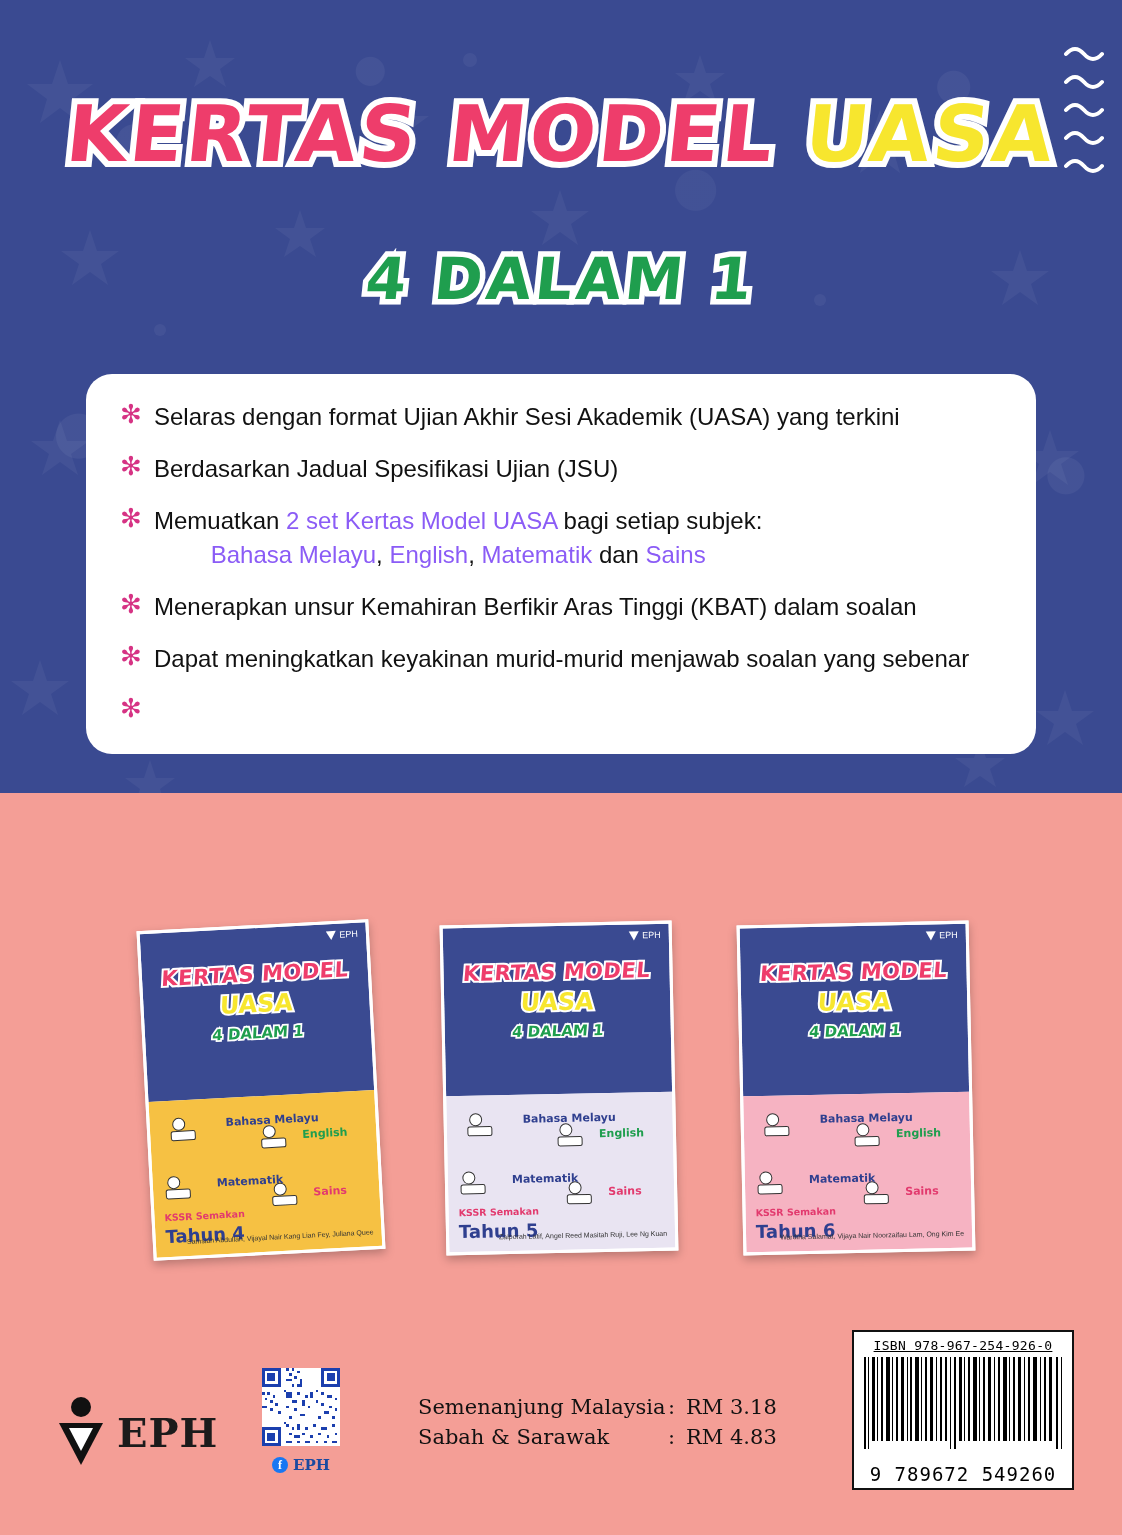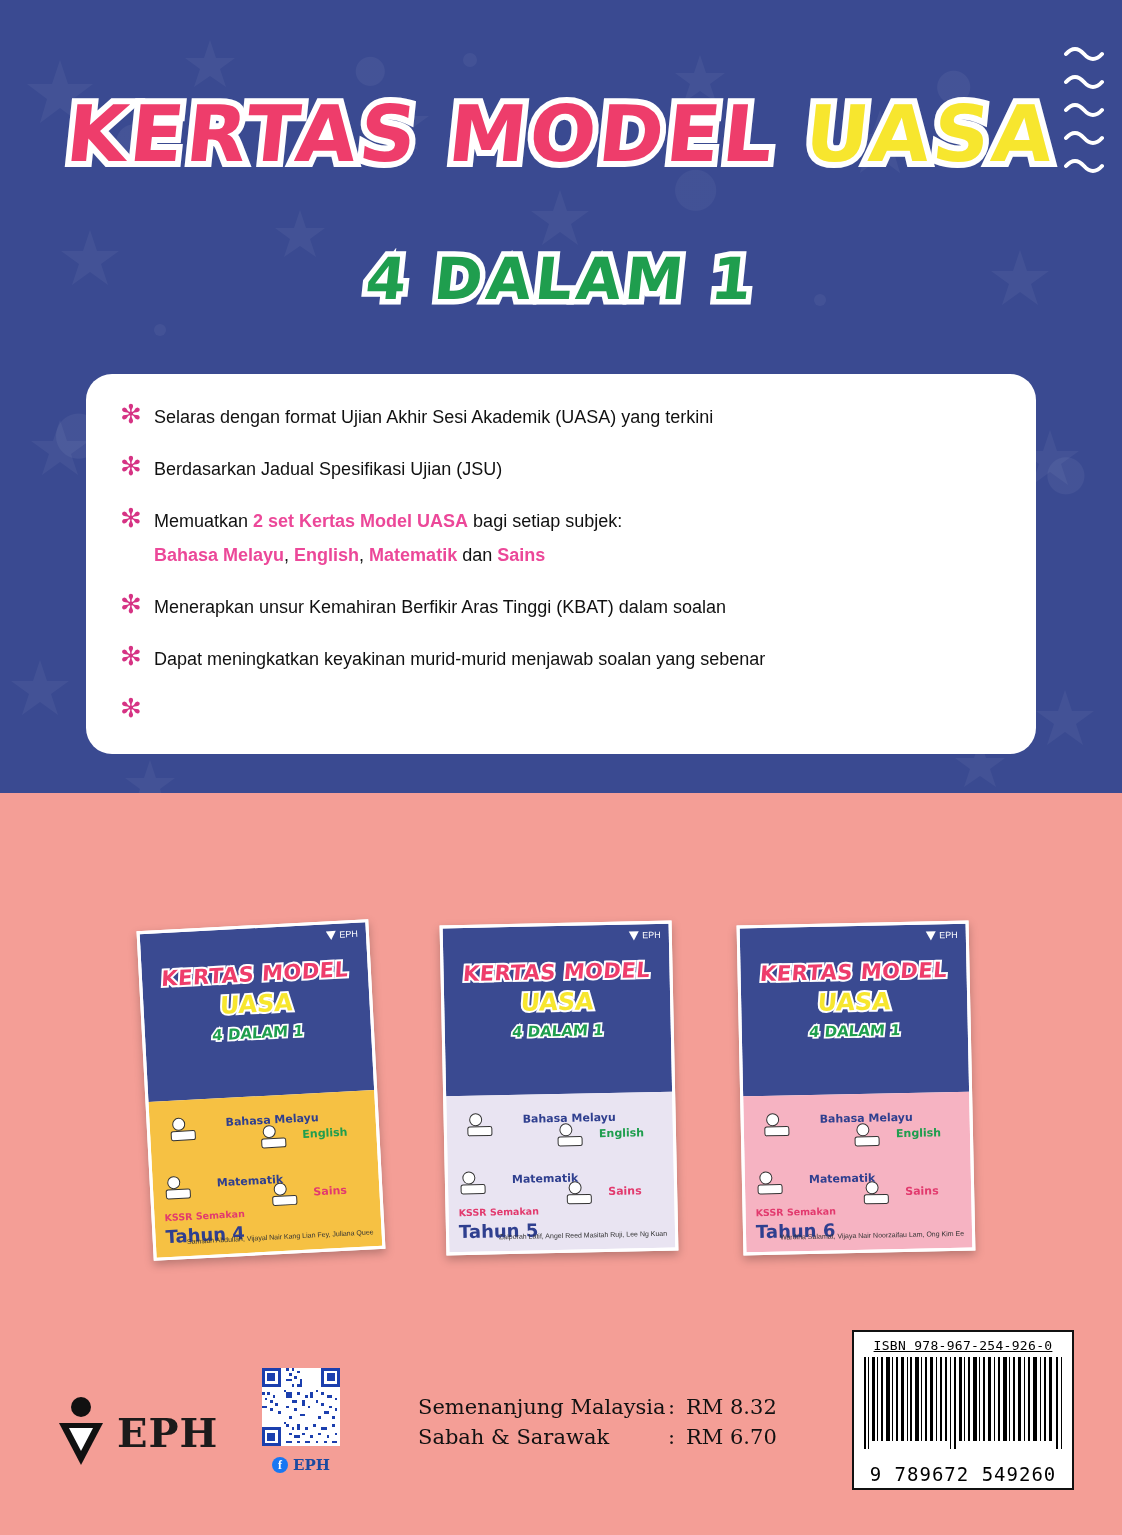--- a/index.html
+++ b/index.html
@@ -90,25 +90,26 @@
   .feat:last-child { margin-bottom: 2px; }
   .aster {
     color: #d63384;
     font-size: 26px;
     line-height: 28px;
     width: 34px;
     flex: 0 0 34px;
     text-align: left;
   }
   .ftext {
-    font-size: 18px;
+    font-size: 24px;
     line-height: 34px;
     color: #111;
-  }
-  .pink { color: #ec4899; font-weight: bold; }
+    text-align: center;
+  }
+  .pink { color: #8b5cf6; font-weight: normal; }
 
   
   .books { position: absolute; left: 0; top: 905px; width: 1122px; height: 390px; }
   .book {
     position: absolute;
     width: 232px; height: 330px;
     background: #fff;
     border: 3px solid #ffffff;
     box-shadow: 0 4px 10px rgba(0,0,0,.25);
     overflow: hidden;
@@ -467,26 +468,26 @@
     <div class="fb">
       <span class="fb-dot">f</span>
       <span>EPH</span>
     </div>
   </div>
 
   <div class="price">
     <div class="row">
       <div class="lbl">Semenanjung Malaysia</div>
       <div class="col">:</div>
-      <div>RM 8.32</div>
+      <div>RM 3.18</div>
     </div>
     <div class="row">
       <div class="lbl">Sabah &amp; Sarawak</div>
       <div class="col">:</div>
-      <div>RM 6.70</div>
+      <div>RM 4.83</div>
     </div>
   </div>
 
   <div class="isbn-box">
     <div class="isbn-text">ISBN 978-967-254-926-0</div>
     <svg class="bars" viewBox="0 0 206 92" preserveAspectRatio="none">
       <g fill="#000">
         <rect x="2" y="0" width="2" height="92"></rect>
           <rect x="6" y="0" width="1" height="92"></rect>
         <rect x="10" y="0" width="3" height="84"></rect>

